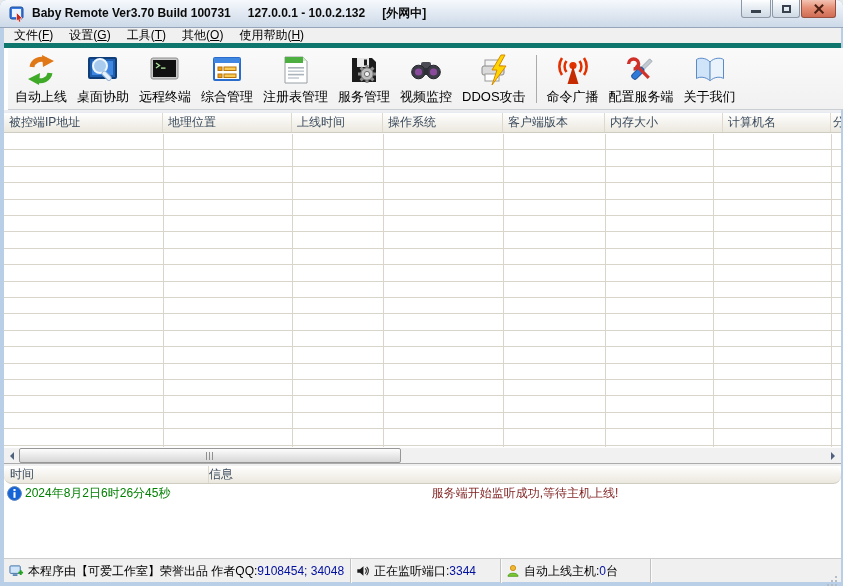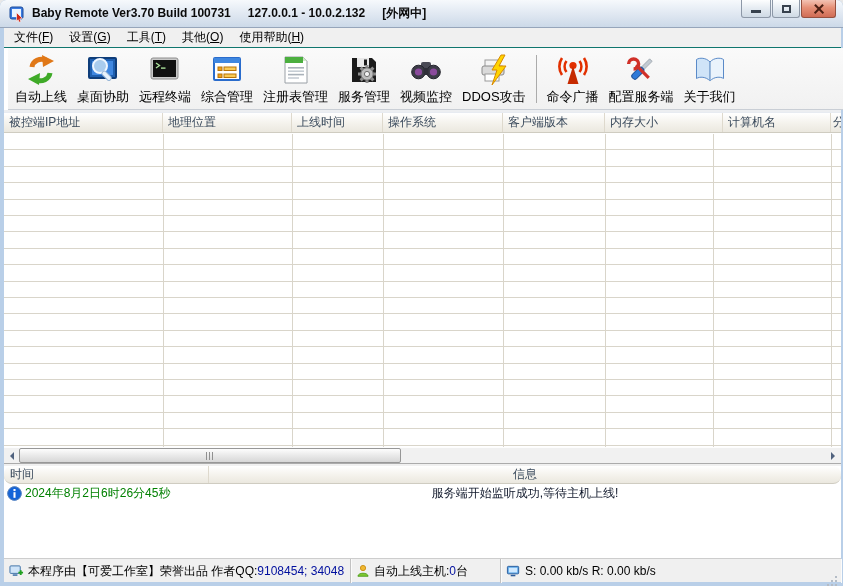--- a/index.html
+++ b/index.html
@@ -22,21 +22,21 @@
   .glyph-min{width:10px;height:3px;background:#38424e;margin-top:6px;}
   .glyph-max{width:9px;height:8px;border:2px solid #38424e;}
   .glyph-close{position:relative;width:12px;height:12px;}
   .glyph-close i{position:absolute;left:0;top:5px;width:12px;height:2.4px;background:#4d2014;}
   .glyph-close i:first-child{transform:rotate(45deg);}
   .glyph-close i:last-child{transform:rotate(-45deg);}
   
   .content{position:absolute;left:4px;top:28px;width:837px;height:554px;background:#fff;}
   
   .menubar{position:absolute;left:0;top:0;width:837px;height:20px;background:#f0f0f0;
-    border-bottom:1px solid #0f766e;display:flex;align-items:center;padding-left:2px;}
+    border-bottom:5px solid #0f766e;display:flex;align-items:center;padding-left:2px;}
   .mitem{padding:2px 8px;white-space:nowrap;cursor:default;}
   .mkey{text-decoration:underline;}
   
   .toolbar{position:absolute;left:4px;top:20px;width:837px;height:62px;
     background:linear-gradient(#fafafa,#f1f1f1);border-bottom:1px solid #c9ced5;
     display:flex;align-items:flex-start;padding:4px 0 0 2px;}
   .tbtn{display:flex;flex-direction:column;align-items:center;padding:2px 5px;cursor:default;}
   .tbtn svg{width:32px;height:32px;}
   .tlabel{margin-top:2px;font-size:13px;white-space:nowrap;}
   .tsep{width:1px;height:48px;background:#ababab;margin:3px 5px 0 5px;}
@@ -58,25 +58,25 @@
   .tri-l{width:0;height:0;border:4px solid transparent;border-right-color:#50627e;border-left:none;}
   .tri-r{width:0;height:0;border:4px solid transparent;border-left-color:#50627e;border-right:none;}
   .sthumb{position:absolute;left:15px;top:0px;width:382px;height:15px;border:1px solid #979797;border-radius:2px;
     background:linear-gradient(#fdfdfd,#e9e9e9 50%,#d7d7d7);display:flex;align-items:center;justify-content:center;}
   .sgrip{width:8px;height:8px;background:repeating-linear-gradient(to right,#909090 0 1px,transparent 1px 3px);}
   
   .logsep{position:absolute;left:0;top:435px;width:837px;height:3px;background:#f0f0f0;border-top:1px solid #ababab;}
   .logheader{position:absolute;left:0;top:438px;width:837px;height:18px;display:flex;
     background:linear-gradient(#ffffff,#f4f2ec 55%,#ebe8df);border-bottom:1px solid #cfccc1;color:#3a4a5c;border-radius:8px;}
   .logheader .c1{flex:0 0 205px;border-right:1px solid #ded9cd;display:flex;align-items:center;padding-left:6px;}
-  .logheader .c2{flex:1;display:flex;align-items:center;justify-content:center;}
+  .logheader .c2{flex:1;display:flex;align-items:center;}
   .logbody{position:absolute;left:0;top:456px;width:837px;height:74px;background:#fff;}
   .logrow{display:flex;height:18px;align-items:center;}
   .logtime{flex:0 0 205px;display:flex;align-items:center;padding-left:3px;color:#008000;white-space:nowrap;}
-  .logmsg{flex:1;text-align:center;color:#0f172a;white-space:nowrap;}
+  .logmsg{flex:1;text-align:center;color:#7f1d1d;white-space:nowrap;}
   .infoicon{width:15px;height:15px;margin-right:3px;flex:0 0 auto;}
   
   .statusbar{position:absolute;left:0;top:530px;width:837px;height:24px;background:#f0f0f0;
     border-top:1px solid #cdcdcd;display:flex;align-items:stretch;}
   .spanel{display:flex;align-items:center;border-right:1px solid #c2c2c2;box-shadow:1px 0 0 #fbfbfb;
     padding:12px 5px;white-space:nowrap;overflow:hidden;}
   .spanel svg{margin-right:4px;flex:0 0 auto;}
   .p1{flex:0 0 347px;}
   .p2{flex:0 0 150px;}
   .p3{flex:0 0 150px;}
@@ -342,34 +342,34 @@
     <div class="statusbar">
       <div class="spanel p1">
         <svg width="15" height="15" viewBox="0 0 16 16">
           <rect x="1" y="2" width="11" height="8" rx="1" fill="#cfe4f8" stroke="#3a6ea5"></rect>
           <rect x="4" y="11" width="5" height="1.6" fill="#3a6ea5"></rect>
           <path d="M10 9.2 h5 M12.5 6.7 v5" stroke="#1fa01f" stroke-width="2"></path>
         </svg>
         <span>本程序由【可爱工作室】荣誉出品  作者QQ: </span>
           <span class="navy">9108454; 34048</span>
       </div>
+      <div class="spanel p2">
+        <svg width="14" height="14" viewBox="0 0 16 16">
+          <polygon points="1.5,6 4.5,6 8.5,2.5 8.5,13.5 4.5,10 1.5,10" fill="#1a1a1a"></polygon>
+          <path d="M10.5 5 a4 4 0 0 1 0 6 M12.2 3.4 a6.6 6.6 0 0 1 0 9.2" stroke="#1a1a1a" fill="none" stroke-width="1.2"></path>
+        </svg>
+        <span>正在监听端口: </span>
+          <span class="navy">3344</span>
+      </div>
       <div class="spanel p3">
         <svg width="14" height="14" viewBox="0 0 16 16">
           <circle cx="8" cy="4.6" r="3" fill="#f0b830" stroke="#c88a10"></circle>
           <path d="M2.2 14 c0 -4.6 11.6 -4.6 11.6 0 z" fill="#7ec832" stroke="#4a9a18"></path>
         </svg>
         <span>自动上线主机: </span>
           <span class="navy">0</span>
           <span>台</span>
       </div>
-      <div class="spanel p4">
-        <svg width="15" height="15" viewBox="0 0 16 16">
-          <rect x="1.5" y="2.5" width="12" height="8" rx="1" fill="#5aa8e8" stroke="#2a5a9a"></rect>
-          <rect x="3" y="4" width="9" height="5" fill="#cfe8ff"></rect>
-          <rect x="5" y="11.5" width="5" height="1.6" fill="#2a5a9a"></rect>
-        </svg>
-        <span>S: 0.00 kb/s R: 0.00 kb/s</span>
-      </div>
       <div class="rgrip"></div>
     </div>
 
   </div>
 </div>
 
 </body></html>

